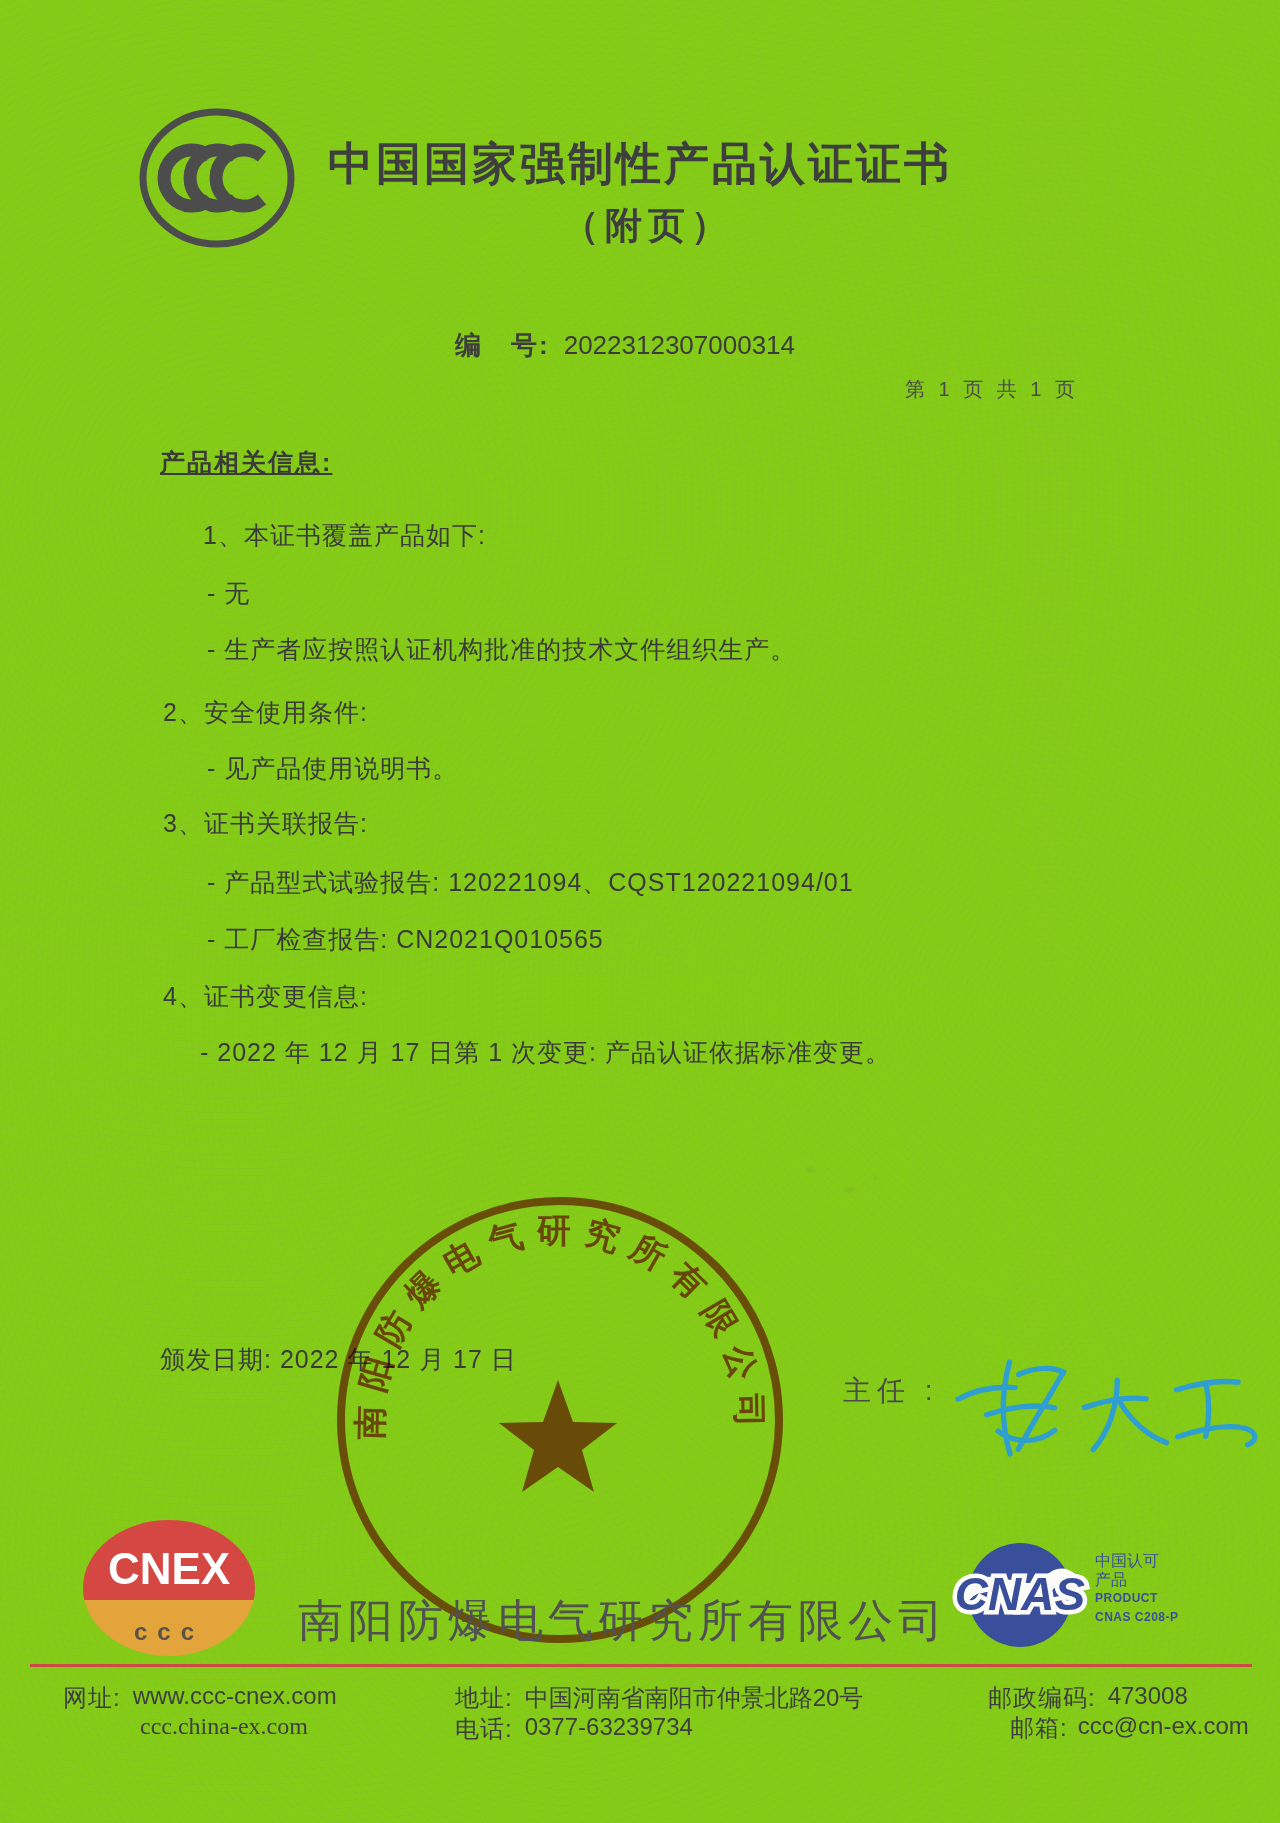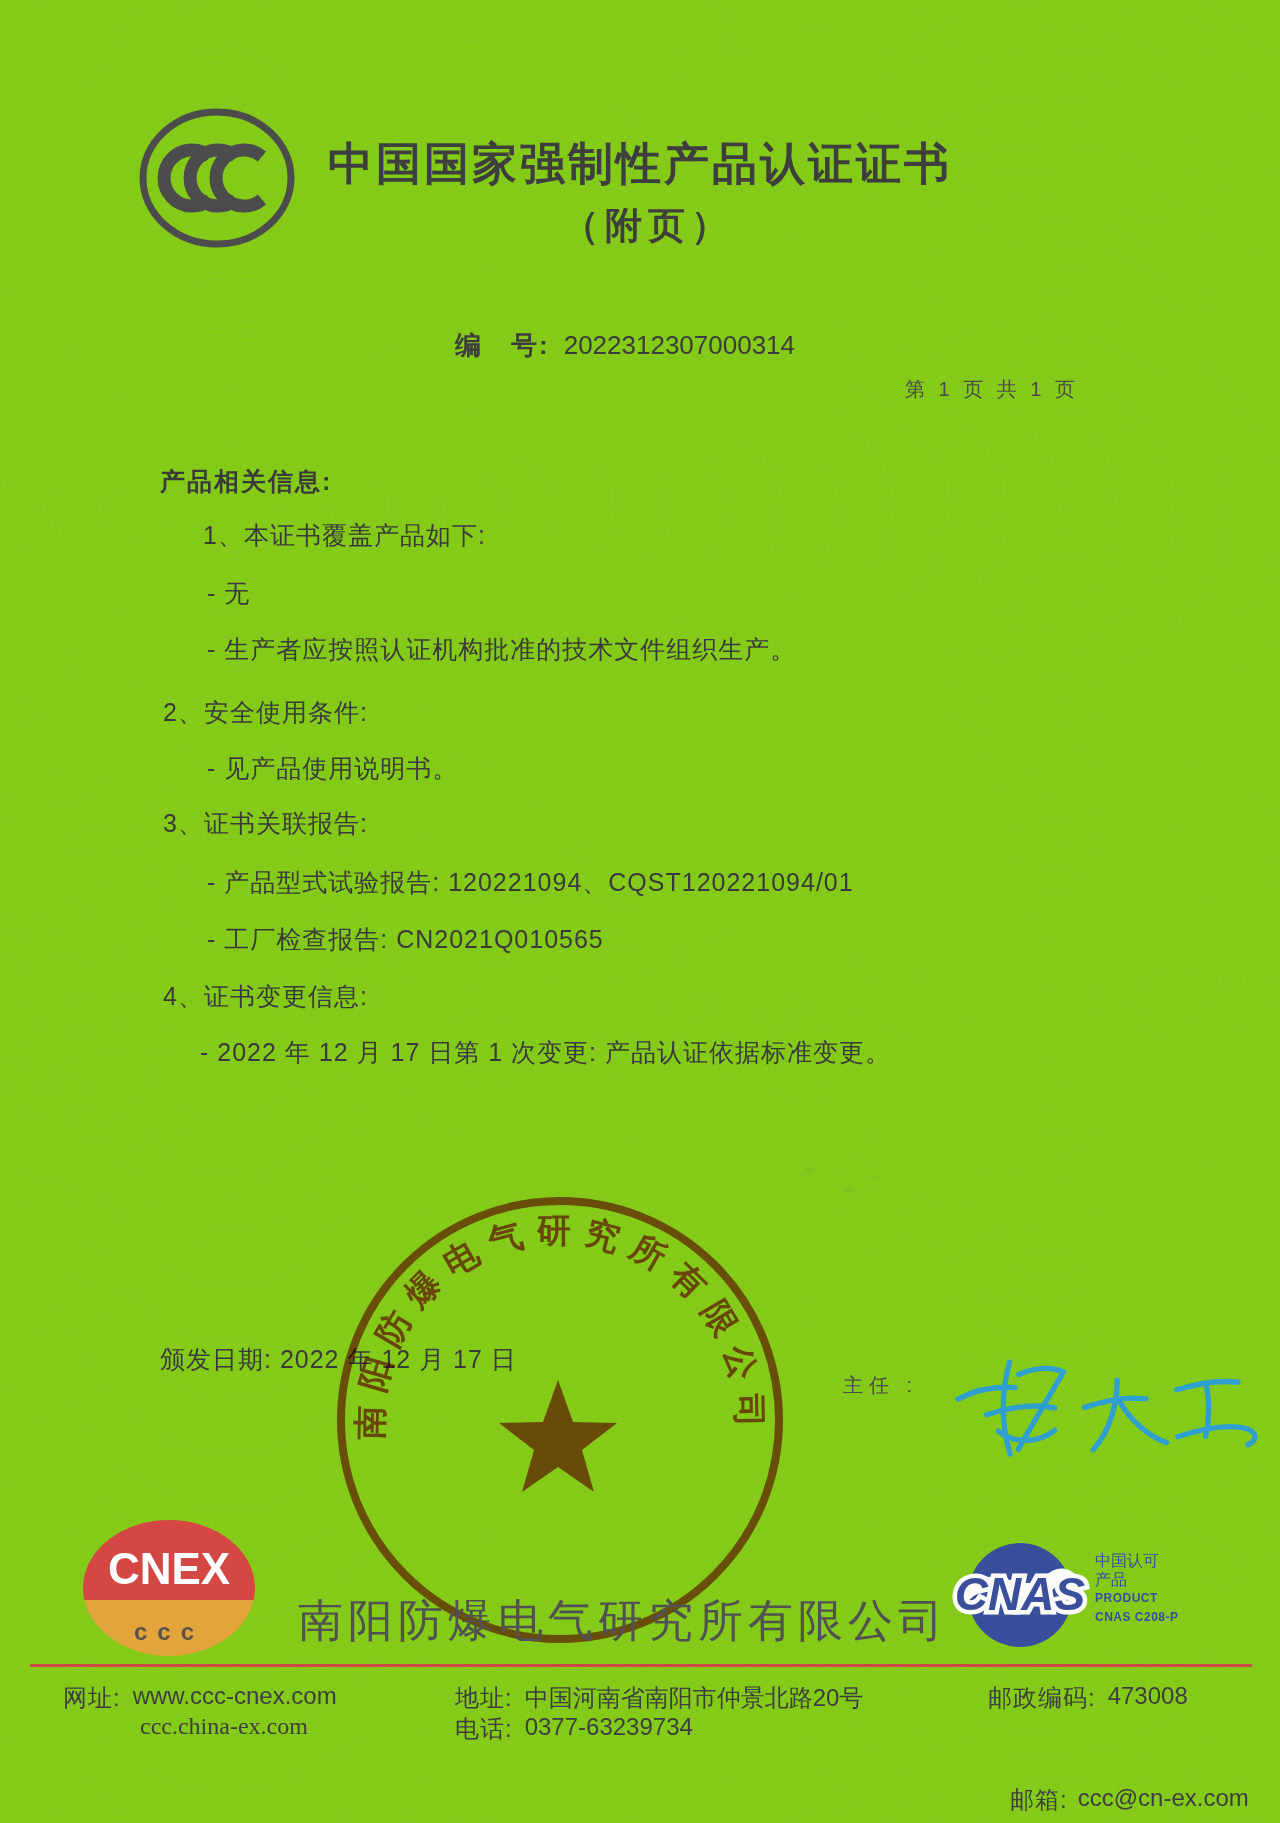--- a/index.html
+++ b/index.html
@@ -43,21 +43,21 @@
   .pageinfo {
     left:905px; top:376px; font-size:20px; color:#4a4a4a; letter-spacing:4px;
   }
 
   
   .line { position:absolute; font-size:25px; color:#3a3a3a; white-space:nowrap; letter-spacing:1px; }
   .line.heading { font-weight:700; letter-spacing:2px; }
 
   
   .issue-date { left:160px; top:1343px; font-size:25px; color:#3a3a3a; letter-spacing:1px; }
-  .director { left:843px; top:1372px; font-size:20px; color:#4a4a4a; letter-spacing:6px; }
+  .director { left:843px; top:1372px; font-size:28px; color:#4a4a4a; letter-spacing:6px; }
   .sig-wrap { left:950px; top:1340px; width:320px; height:130px; transform:rotate(-3deg); }
 
   
   .seal { left:330px; top:1190px; width:460px; height:460px; mix-blend-mode:multiply; opacity:0.92; }
 
   
   .company {
     left:298px; top:1591px; font-size:45px; color:#515151;
     letter-spacing:5px; white-space:nowrap; font-weight:400;
   }
@@ -95,21 +95,21 @@
   <div class="abs title">中国国家强制性产品认证证书</div>
   <div class="abs subtitle">（附页）</div>
 
   <div class="abs certno-row">
     <span class="lbl">编　号:</span>
     <span>2022312307000314</span>
   </div>
 
   <div class="abs pageinfo">第 1 页 共 1 页</div>
 
-  <div class="line heading" style="left:160px; top:465px;">产品相关信息:</div>
+  <div class="line heading" style="left:160px; top:446px;text-decoration:underline;">产品相关信息:</div>
 
   <div class="line" style="left:163px; top:519px;margin-left:40px;">1、本证书覆盖产品如下:</div>
   <div class="line" style="left:207px; top:577px;">- 无</div>
   <div class="line" style="left:207px; top:633px;">- 生产者应按照认证机构批准的技术文件组织生产。</div>
 
   <div class="line" style="left:163px; top:696px;">2、安全使用条件:</div>
   <div class="line" style="left:207px; top:752px;">- 见产品使用说明书。</div>
 
   <div class="line" style="left:163px; top:807px;">3、证书关联报告:</div>
   <div class="line" style="left:207px; top:866px;">- 产品型式试验报告: 120221094、CQST120221094/01</div>
@@ -192,18 +192,18 @@
   </div>
   <div class="f-row" style="left:455px; top:1713px;">
     <span class="flbl">电话:</span>
     <span>0377-63239734</span>
   </div>
 
   <div class="f-row" style="left:988px; top:1682px;">
     <span class="flbl">邮政编码:</span>
     <span>473008</span>
   </div>
-  <div class="f-row" style="left:1010px; top:1784px;gap:10px;">
+  <div class="f-row" style="left:1010px; top:1712px;gap:10px;">
     <span class="flbl">邮箱:</span>
     <span>ccc@cn-ex.com</span>
   </div>
 
 </div>
 
 </body></html>

